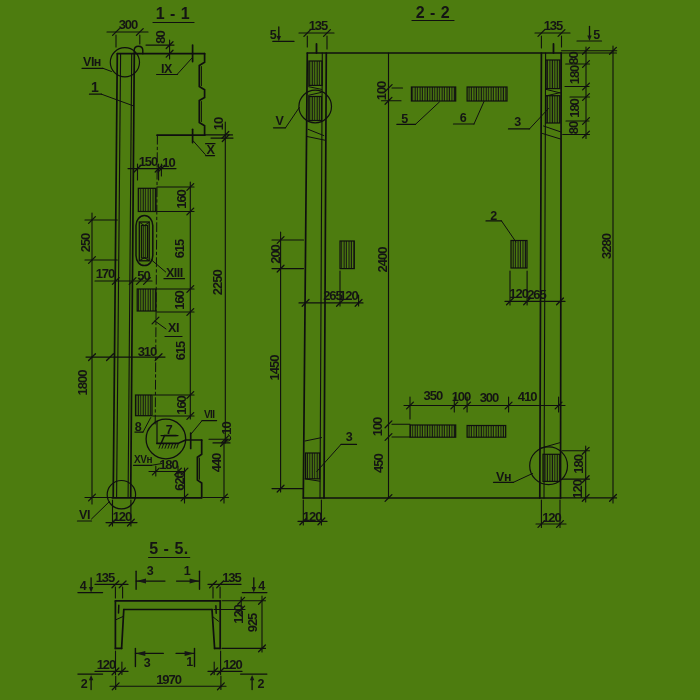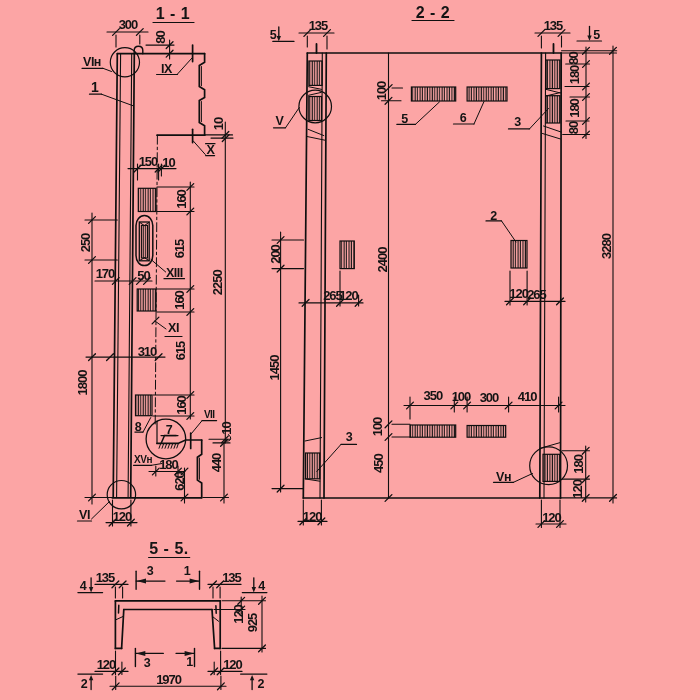--- a/index.html
+++ b/index.html
@@ -1,16 +1,16 @@
 <!DOCTYPE html>
 <html><head>
 <meta charset="utf-8">
 <style>
 html,body{margin:0;padding:0;background:#fff;}
-#page{width:700px;height:700px;position:relative;background:#fca5a5;}
+#page{width:700px;height:700px;position:relative;background:#4d7c0f;}
 svg{position:absolute;top:0;left:0;}
 text{font-family:"Liberation Sans",sans-serif;fill:#141414;font-weight:bold;}
 .d{font-size:13px;letter-spacing:-1px;}
 .t{font-size:16px;letter-spacing:0.5px;}
 .s{font-size:12.5px;letter-spacing:-0.5px;}
 .m{font-size:10px;letter-spacing:-0.5px;}
 </style>
 </head>
 <body>
 <div id="page">

